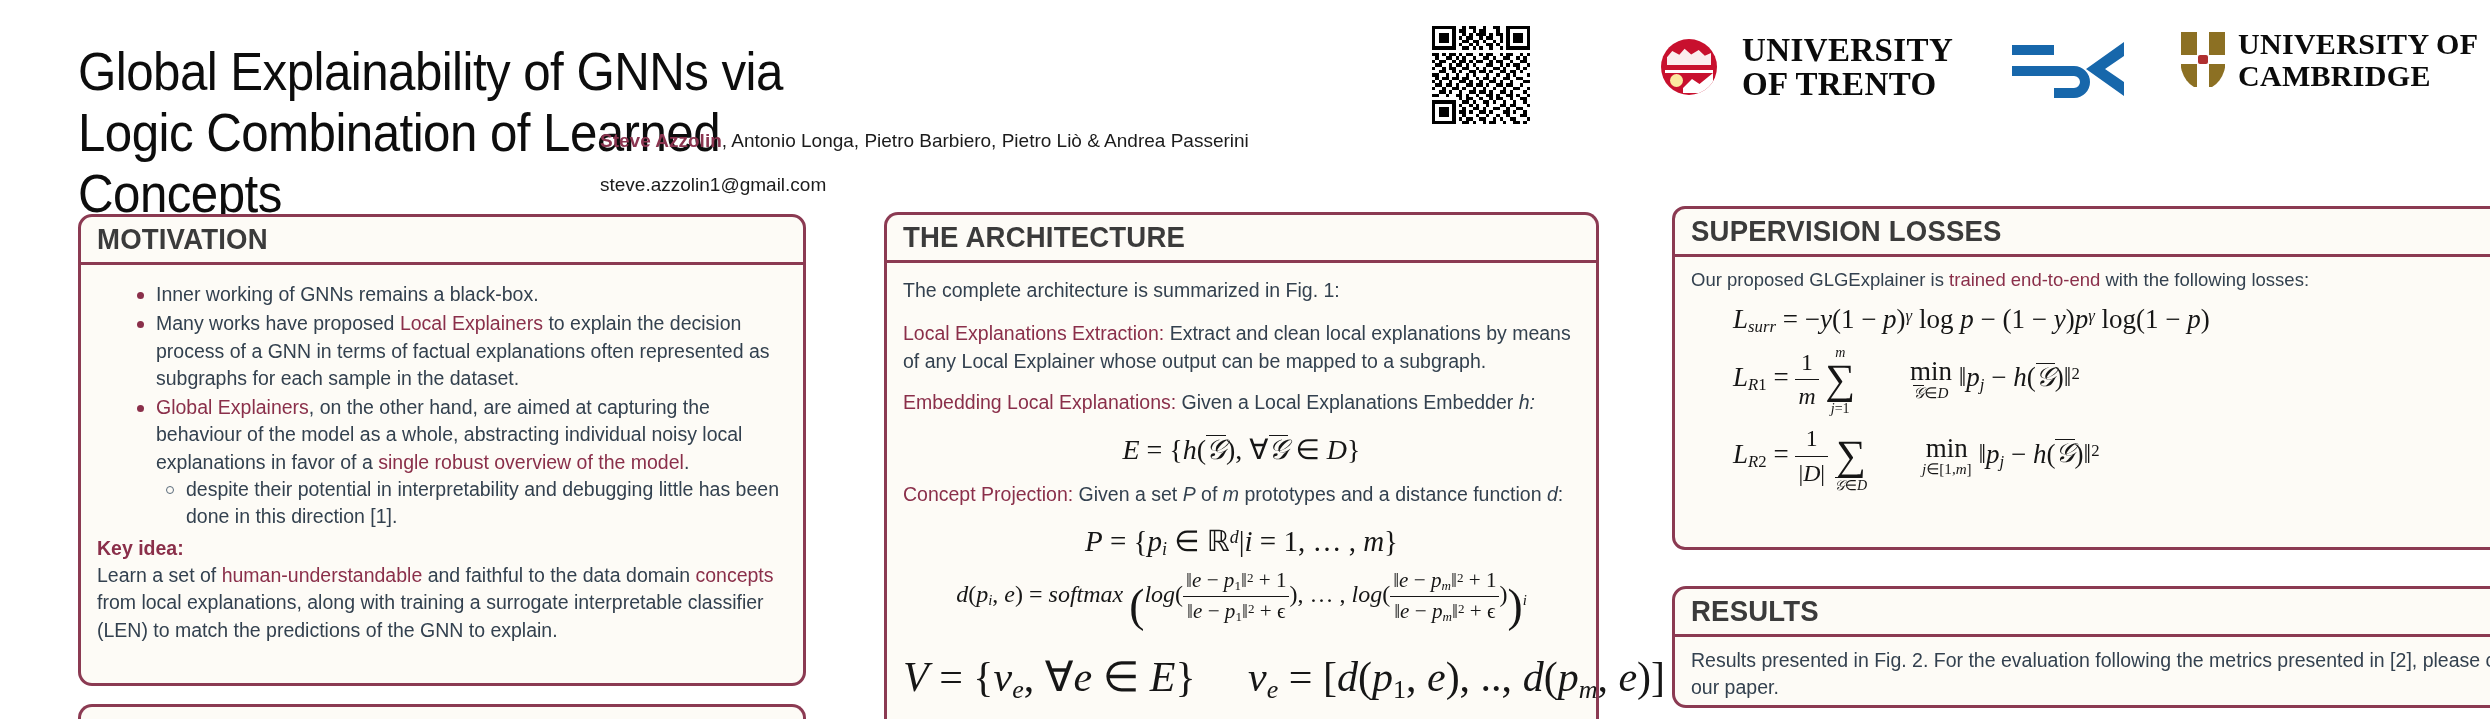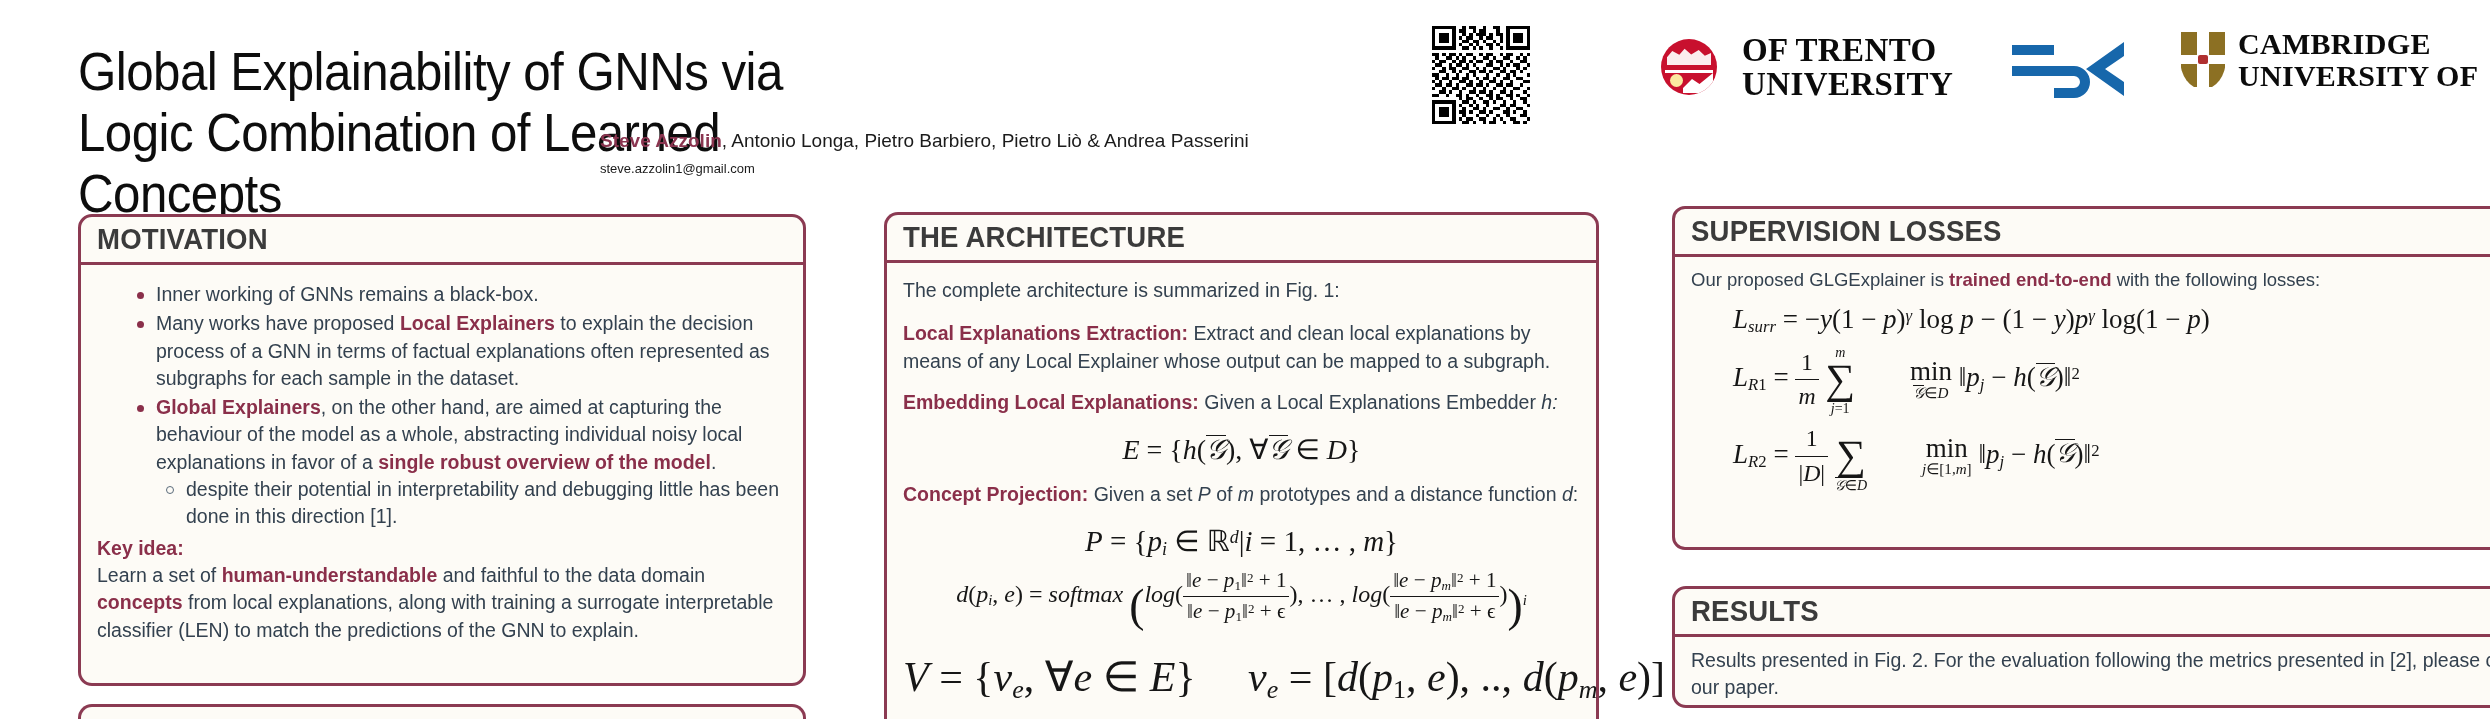--- a/index.html
+++ b/index.html
@@ -22,21 +22,21 @@
     font-family:"Liberation Sans", sans-serif;
     transform:scaleX(0.93);transform-origin:left top;
   }
   .authors-block{
     position:absolute;left:600px;top:128px;width:760px;
   }
   .authors{
     font-size:19px;line-height:1.35;color:#1b1b1b;white-space:nowrap;
   }
   .authors .lead{color:#8a3550;font-weight:bold;}
-  .email{font-size:13px;line-height:1.5;color:#1b1b1b;margin-top:5px;}
+  .email{font-size:19px;line-height:1.5;color:#1b1b1b;margin-top:17px;}
 
   
   .qr{
     position:absolute;left:1432px;top:26px;width:98px;height:98px;
     background:#ffffff;
   }
   .qr svg{display:block;}
 
   
   .logo-trento{position:absolute;left:1650px;top:28px;display:flex;align-items:center;gap:14px;}
@@ -125,21 +125,21 @@
     font-size:29px;font-weight:bold;color:#3b3b3b;
     letter-spacing:0.2px;
     transform:scaleX(0.95);transform-origin:left center;
   }
   .card-body{
     padding:12px 16px 10px 16px;
     font-size:19.5px;line-height:1.40;
     color:#33414f;
     box-sizing:border-box;
   }
-  b.hl{color:#8a2f4a;font-weight:bold;}
+  b.hl{color:#8a2f4a;font-weight:normal;}
   i.it{font-style:italic;}
 
   ul.bl{margin:4px 0 0 0;padding:0 0 0 26px;list-style:none;}
   ul.bl>li{position:relative;margin-bottom:2px;margin-left:33px;}
   ul.bl>li:before{
     content:"";position:absolute;left:-19px;top:11px;
     width:7px;height:7px;border-radius:50%;background:#8a2f4a;
   }
   ul.sub{margin:0 0 0 0;padding:0 0 0 30px;list-style:none;}
   ul.sub>li{position:relative;}
@@ -431,22 +431,22 @@
 
   <div class="logo-trento">
     <div class="trento-seal">
       <div class="ring"></div>
       <div class="inner">
         <div class="orb"></div>
         <div class="wing"></div>
       </div>
     </div>
     <div class="trento-text">
+      <div>UNIVERSITY</div>
       <div>OF TRENTO</div>
-      <div>UNIVERSITY</div>
     </div>
   </div>
 
   <div class="logo-fbk">
     <svg width="120" height="58" viewBox="0 0 120 58">
       <g fill="#1767ab">
         <rect x="0" y="5" width="42" height="10"></rect>
         <rect x="0" y="26" width="42" height="10"></rect>
         <path d="M42 26 h20 a16 16 0 0 1 0 32 h-20 v-10 h20 a6 6 0 0 0 0 -12 h-20 z"></path>
         <path d="M112 2 L74 29 L112 56 L112 42 L93 29 L112 16 Z"></path>
@@ -458,22 +458,22 @@
     <div class="cam-shield">
       <div class="q q1"></div>
         <div class="q q2"></div>
       <div class="q q3"></div>
         <div class="q q4"></div>
       <div class="crossv"></div>
         <div class="crossh"></div>
       <div class="rose"></div>
     </div>
     <div class="cam-text">
+      <div>UNIVERSITY OF</div>
       <div>CAMBRIDGE</div>
-      <div>UNIVERSITY OF</div>
     </div>
   </div>
 </div>
 
 <div class="card" style="left:78px;top:214px;width:728px;height:472px;">
   <div class="card-head">
     <h2>MOTIVATION</h2>
   </div>
   <div class="card-body">
     <ul class="bl">

